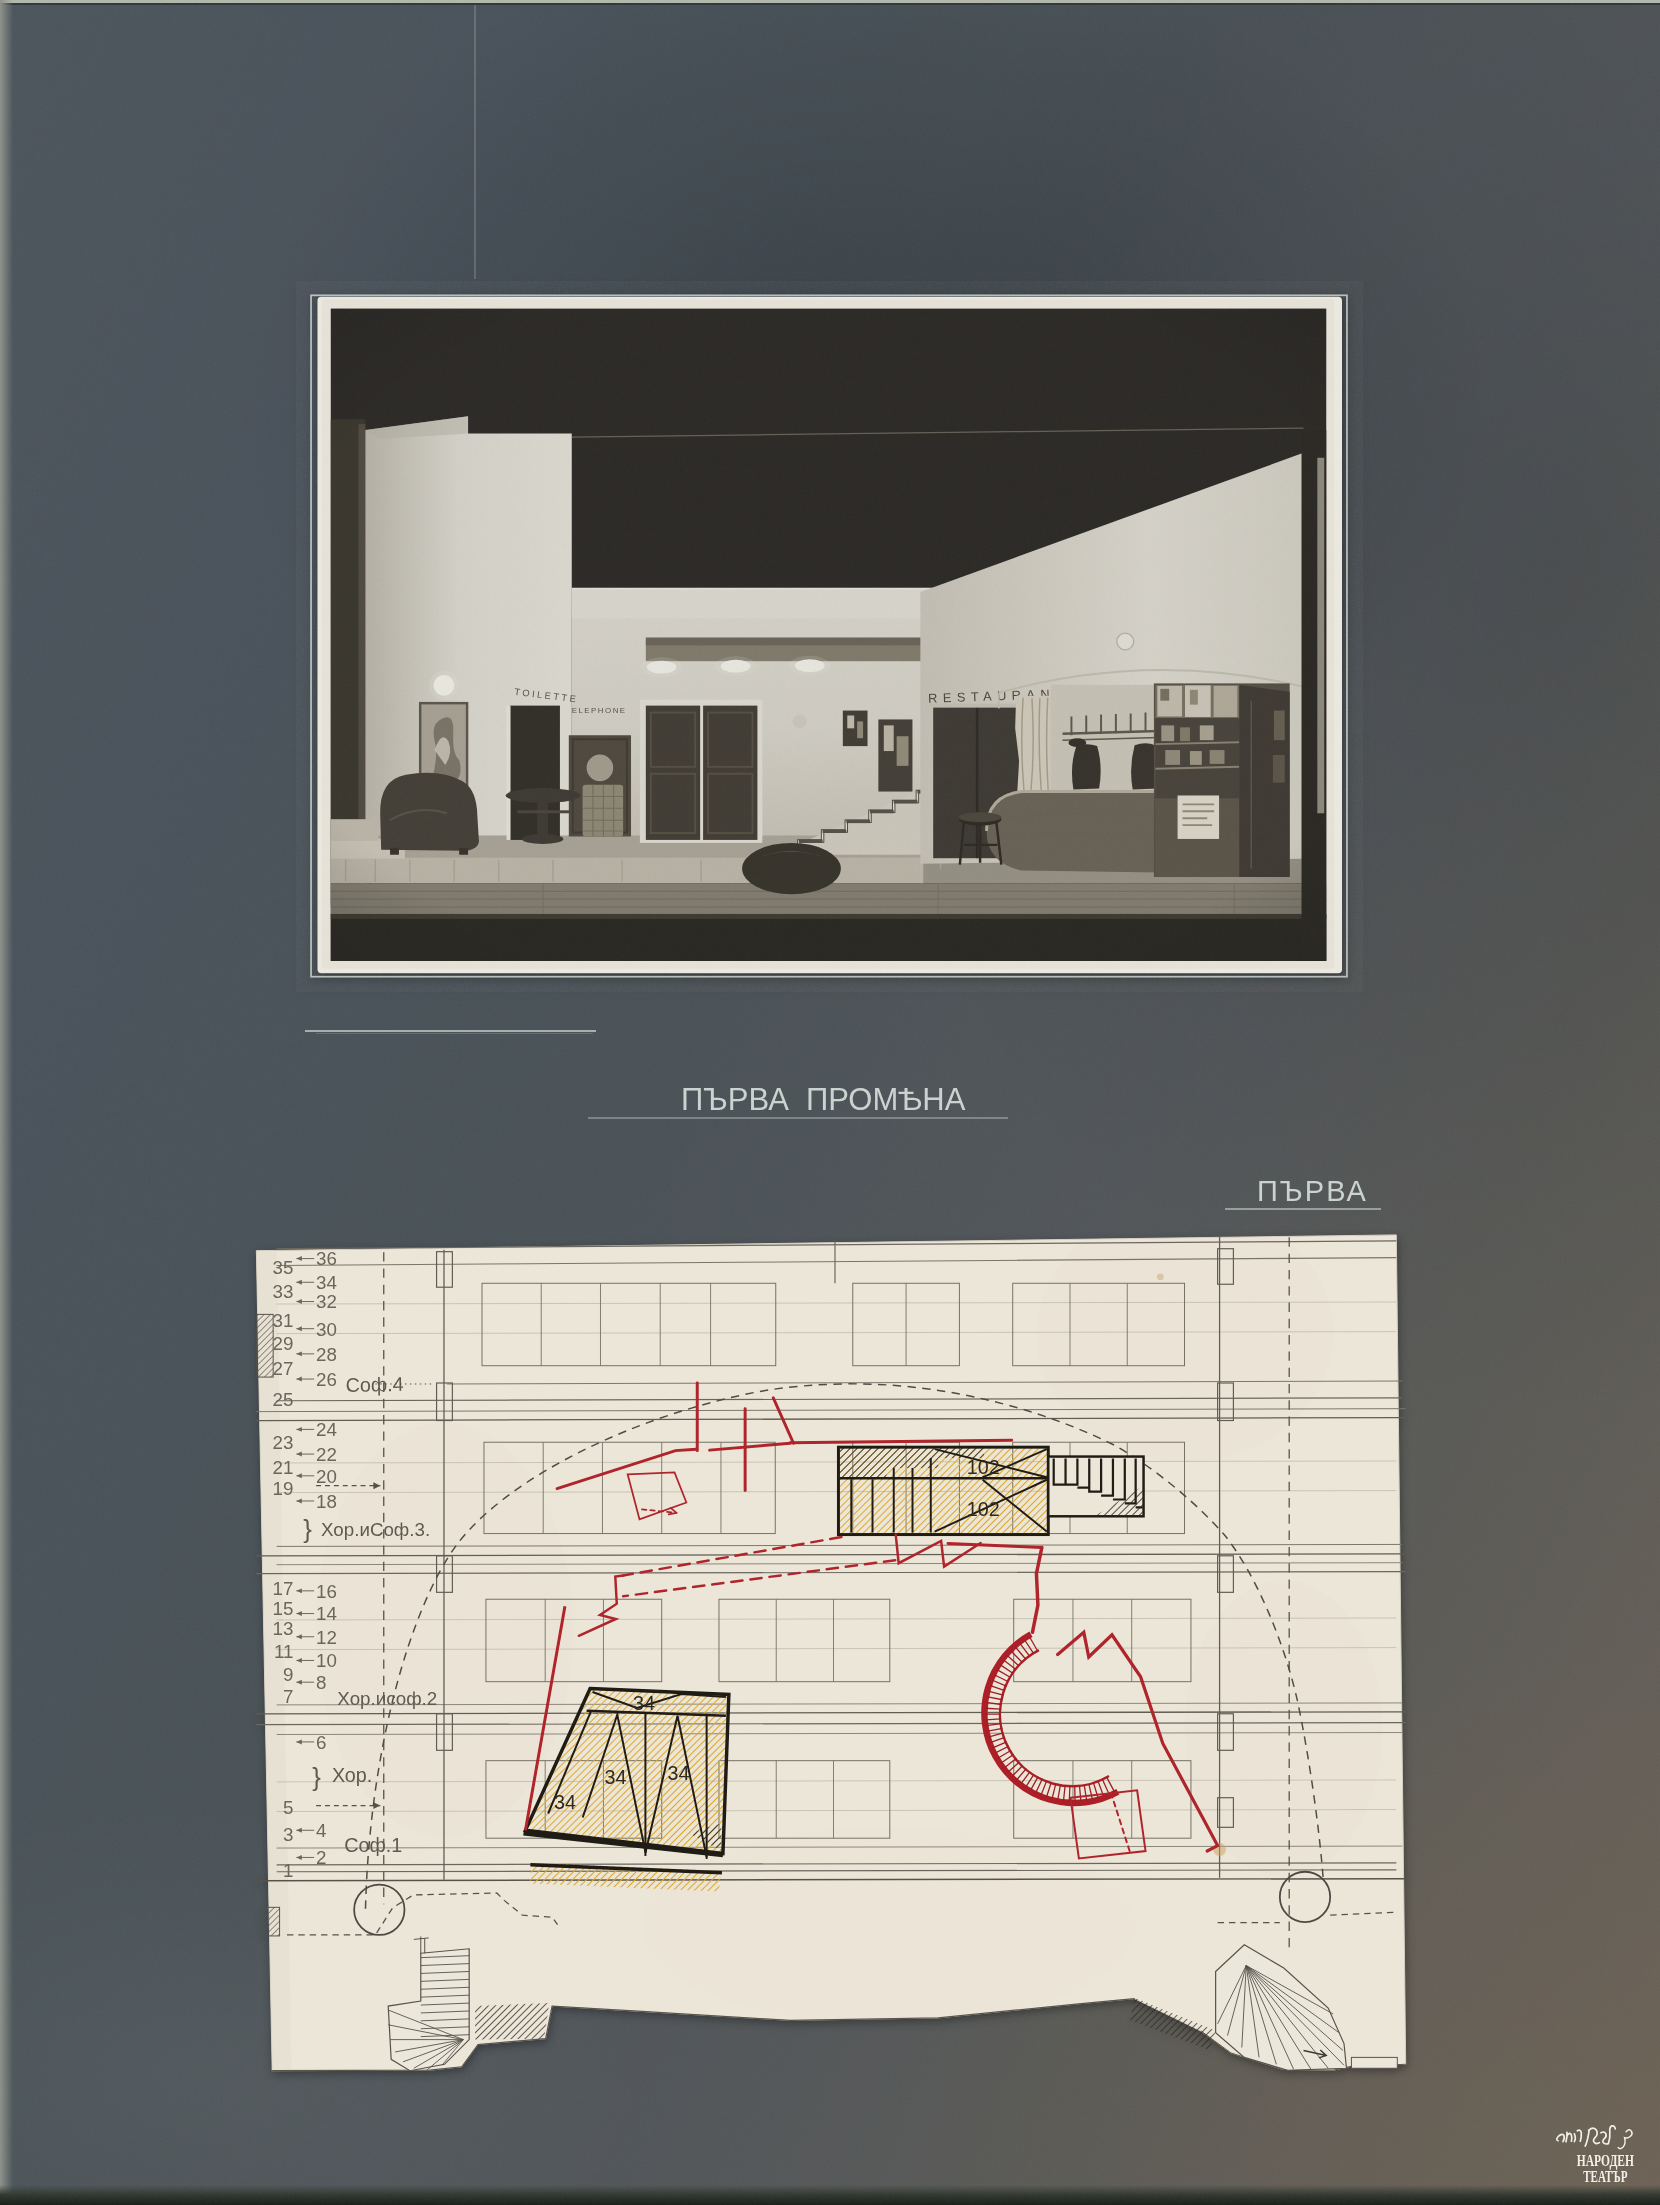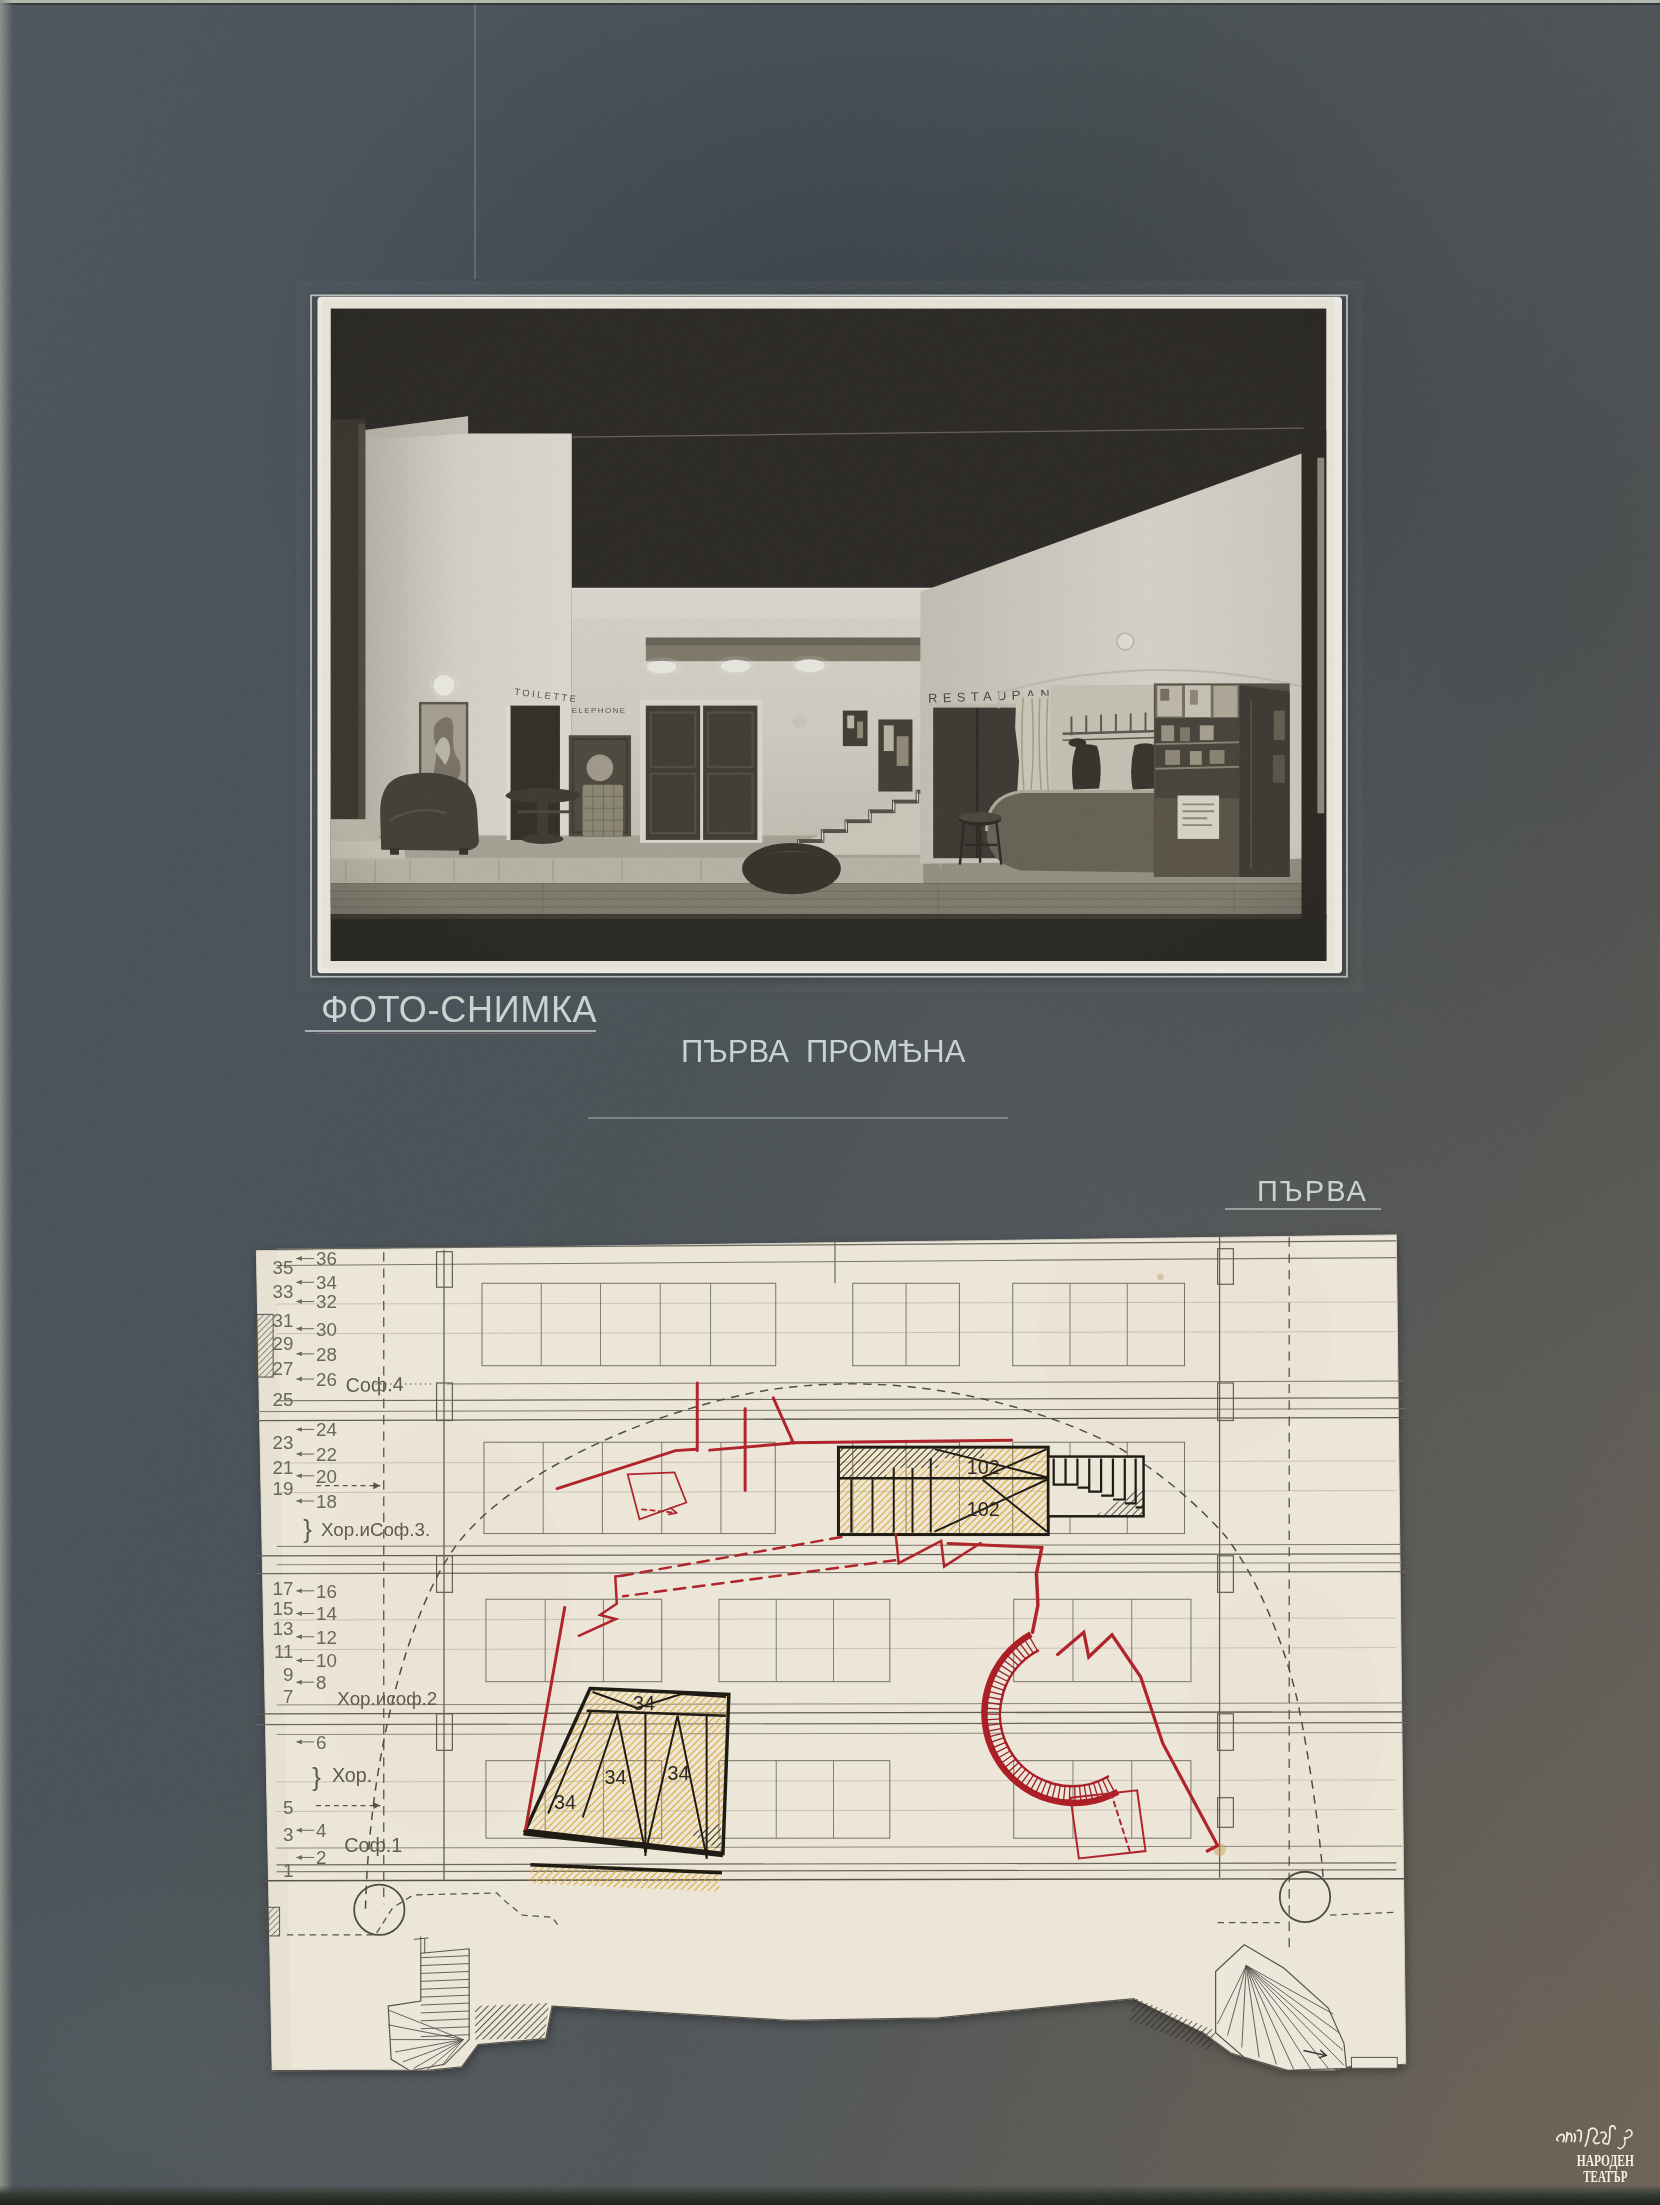--- a/index.html
+++ b/index.html
@@ -251,25 +251,24 @@
     <path d="M1507,1752 Q1600,1700 1698,1750 Q1652,1726 1603,1724 Q1552,1726 1507,1752 Z" fill="#57503f"></path>
 
     <rect x="2636" y="872" width="50" height="1075" fill="#14110c"></rect>
     <rect x="2668" y="928" width="14" height="720" fill="#a8a396" opacity="0.8"></rect>
 
     <rect x="670" y="626" width="2016" height="1321" fill="url(#vign)"></rect>
         <rect x="670" y="626" width="2016" height="1321" filter="url(#grain)" opacity="0.2" fill="#808078"></rect>
   </g>
 </svg>
 
-<div class="abs" style="left:321px;top:989px;width:370px;color:#c9d3cf;font-size:36px;letter-spacing:0.7px;">ФОТО-СНИМКА</div>
 <div class="abs" style="left:305px;top:1030px;width:291px;height:1.5px;background:rgba(196,207,202,0.75);"></div>
 <div class="abs" style="left:316px;top:1033px;width:277px;height:1px;background:rgba(190,120,120,0.45);"></div>
 
-<div class="abs" style="left:681px;top:1034px;width:370px;color:#c9d3cf;font-size:31px;letter-spacing:0px;">ПЪРВА&nbsp; ПРОМѢНА</div>
+<div class="abs" style="left:681px;top:1082px;width:370px;color:#c9d3cf;font-size:31px;letter-spacing:0px;">ПЪРВА&nbsp; ПРОМѢНА</div>
 <div class="abs" style="left:588px;top:1117px;width:420px;height:1.5px;background:rgba(196,207,202,0.4);"></div>
 
 <div class="abs" style="left:1257px;top:1175px;color:#c9d3cf;font-size:29px;letter-spacing:2px;">ПЪРВА</div>
 <div class="abs" style="left:1225px;top:1208px;width:156px;height:1.5px;background:rgba(196,207,202,0.6);"></div>
 
 <svg class="abs" style="left:247px;top:1205px;filter:drop-shadow(1.5px 3px 4px rgba(10,12,14,0.38));" width="1175" height="904" viewBox="500 2440 2380 1830">
   <defs>
     <pattern id="hatchY" width="10" height="10" patternUnits="userSpaceOnUse" patternTransform="rotate(45)">
       <rect width="10" height="10" fill="none"></rect>
       <line x1="0" y1="0" x2="0" y2="10" stroke="#dca92f" stroke-width="4.2"></line>

